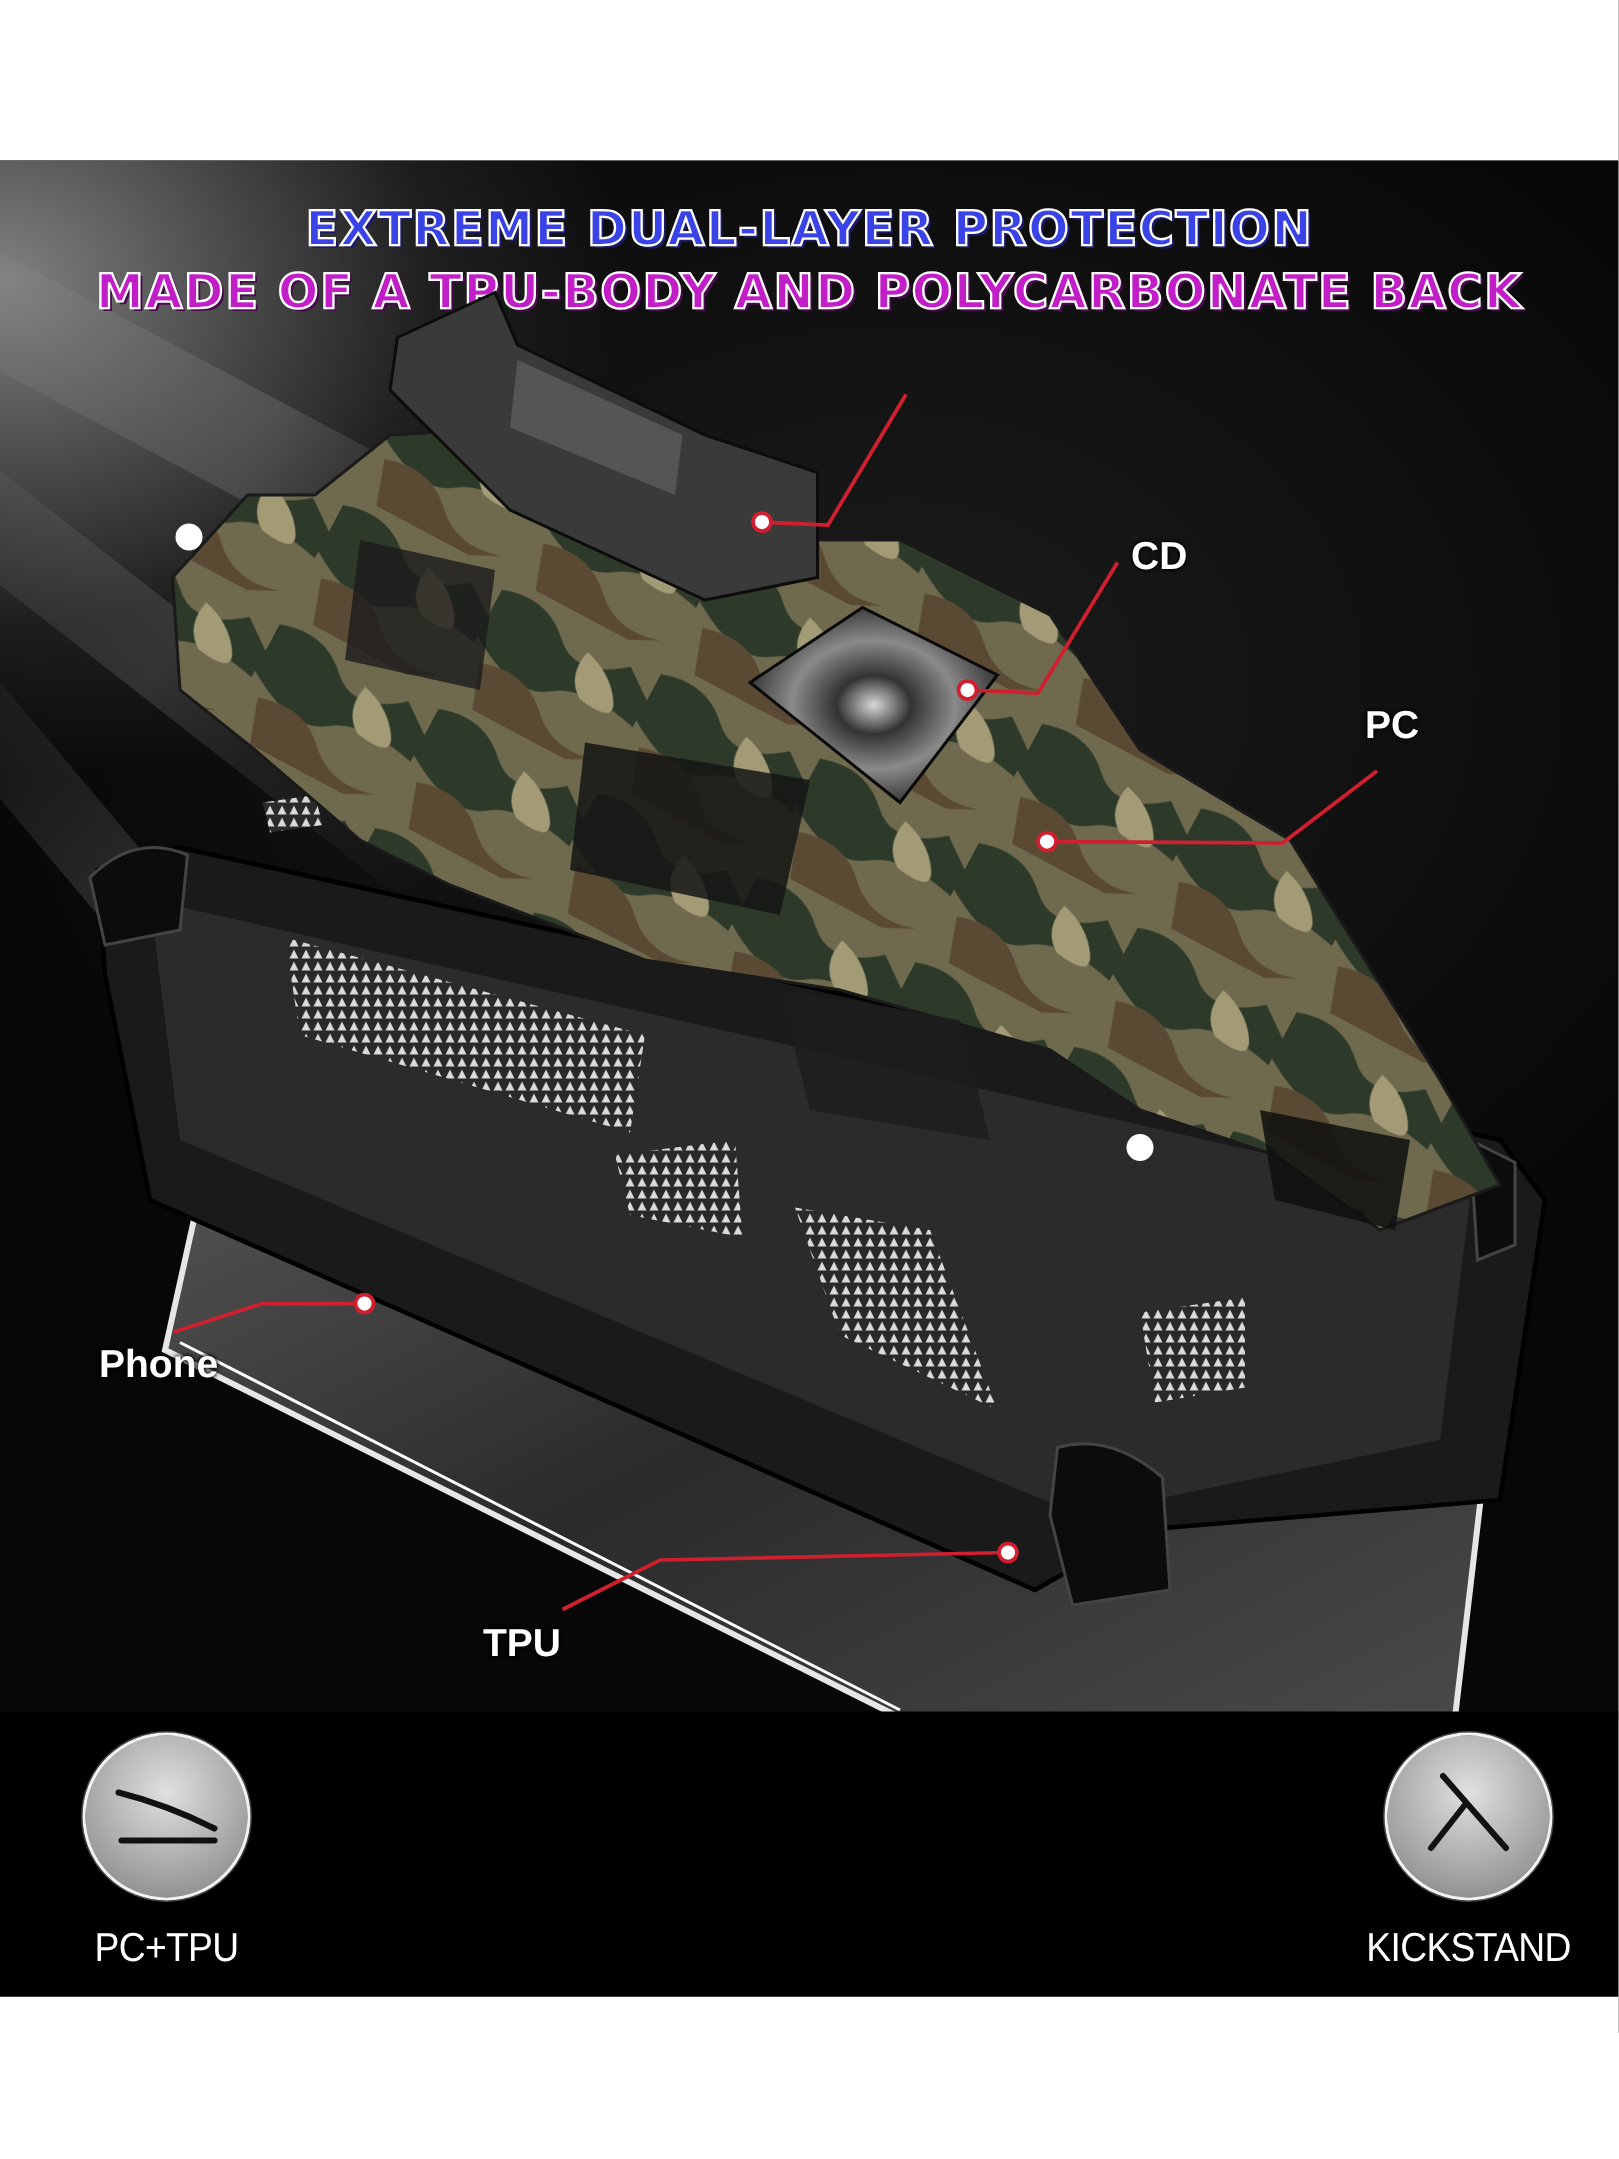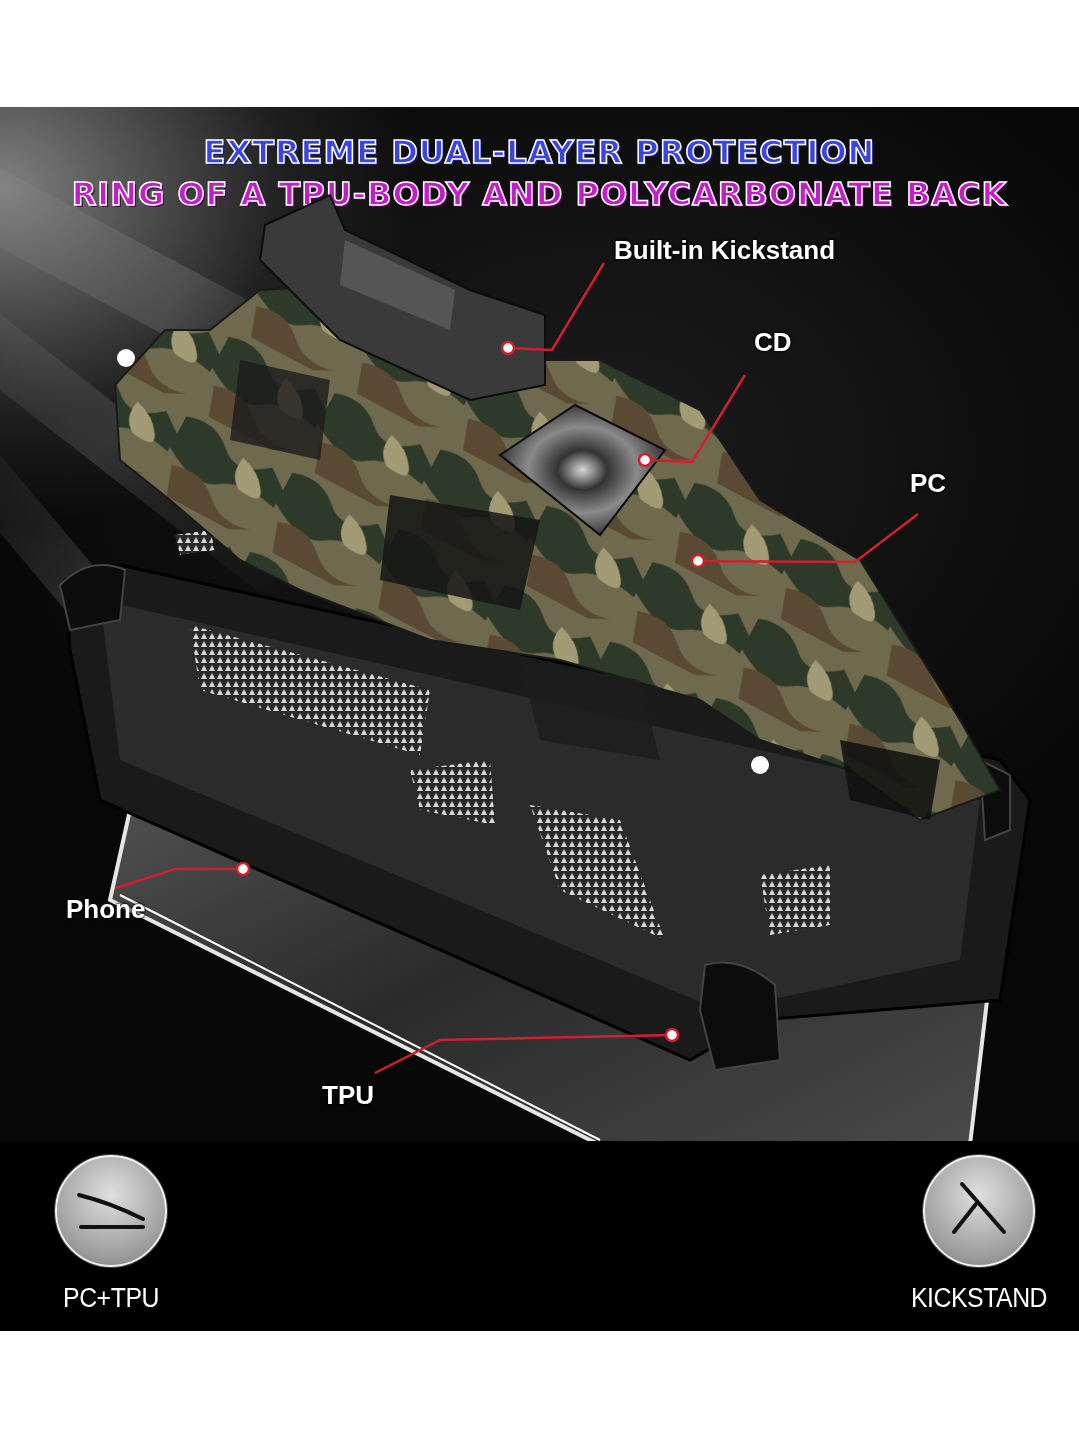--- a/index.html
+++ b/index.html
@@ -44,21 +44,21 @@
 </head>
 <body>
 
 <div class="poster">
   <div class="hero">
     <div class="beam" style="left:-40px;top:40px;width:520px;height:70px;transform:rotate(28deg);"></div>
     <div class="beam" style="left:-60px;top:160px;width:480px;height:60px;transform:rotate(38deg);"></div>
     <div class="beam" style="left:-40px;top:300px;width:420px;height:50px;transform:rotate(50deg);"></div>
 
     <div class="headline l1">EXTREME DUAL-LAYER PROTECTION</div>
-    <div class="headline l2">RING OF A TPU-BODY AND POLYCARBONATE BACK</div>
+    <div class="headline l2">MADE OF A TPU-BODY AND POLYCARBONATE BACK</div>
 
     <svg class="svg-layer" width="1079" height="1040" viewBox="0 107 1079 1040">
       <defs>
         <pattern id="camo" width="120" height="90" patternUnits="userSpaceOnUse" patternTransform="rotate(28)">
           <rect width="120" height="90" fill="#6f6a4e"></rect>
           <path d="M0 10 Q30 0 50 20 T100 15 L120 30 L120 50 Q80 40 60 55 T0 45Z" fill="#2d3a2a"></path>
           <path d="M10 60 Q40 50 60 70 T110 80 L90 90 L20 90Z" fill="#5b4a33"></path>
           <path d="M70 20 Q90 25 100 40 T80 50 Q65 40 70 20Z" fill="#a39a76"></path>
         </pattern>
         <pattern id="dots" width="8" height="8" patternUnits="userSpaceOnUse">
@@ -128,22 +128,21 @@
       </g>
       <g fill="#ffffff" stroke="#d01f2e" stroke-width="2.5">
         <circle cx="508" cy="348" r="6"></circle>
         <circle cx="645" cy="460" r="6"></circle>
         <circle cx="698" cy="561" r="6"></circle>
         <circle cx="243" cy="869" r="6"></circle>
         <circle cx="672" cy="1035" r="6"></circle>
       </g>
     </svg>
 
-    <div class="label" style="left:614px;top:128px;">Built-in Kickstand</div>
-    <div class="label" style="left:754px;top:220px;">CD</div>
+    <div class="label" style="left:754px;top:248px;">CD</div>
     <div class="label" style="left:910px;top:361px;">PC</div>
     <div class="label" style="left:66px;top:787px;">Phone</div>
     <div class="label" style="left:322px;top:973px;">TPU</div>
   </div>
 
   <div class="divider"></div>
 
   <div class="features">
 
     <div class="feature" style="left:1px;">

